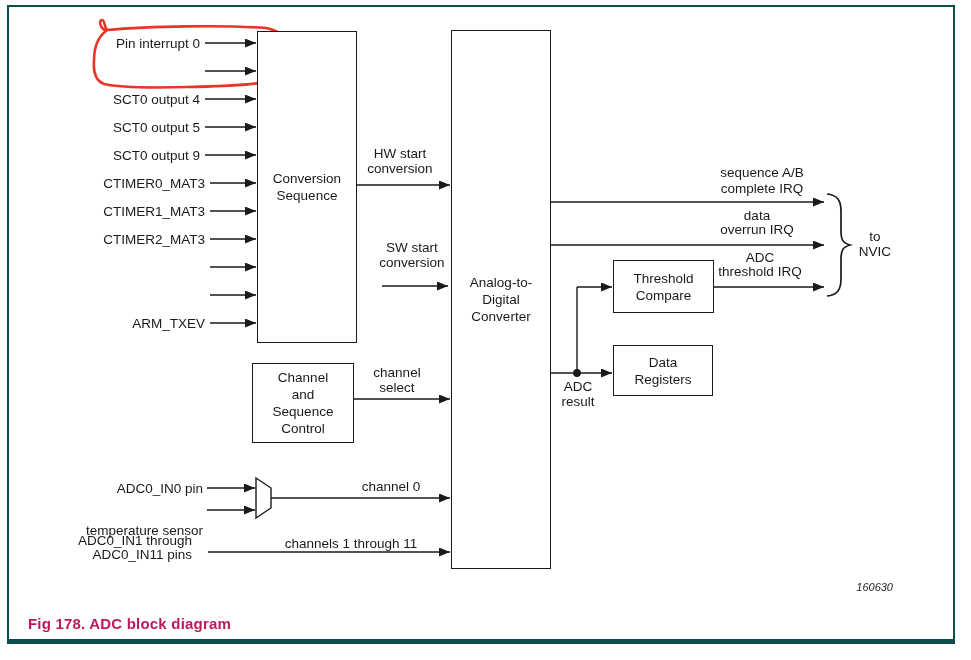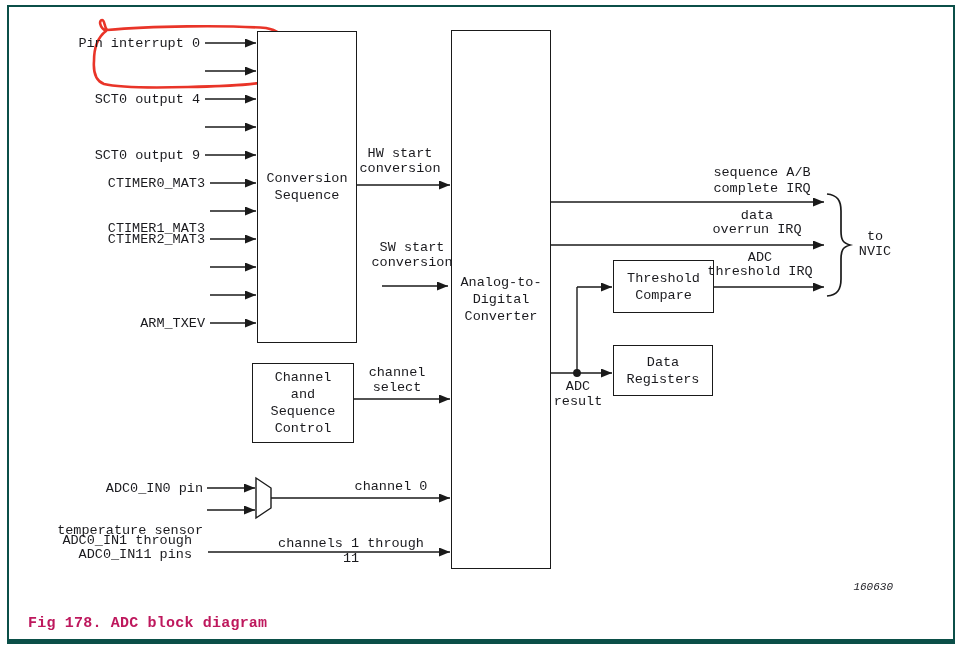--- a/index.html
+++ b/index.html
@@ -1,17 +1,17 @@
 <!DOCTYPE html>
 <html><head>
 <meta charset="utf-8">
 <style>
   html,body{margin:0;padding:0;background:#fff;}
   .page{position:relative;width:971px;height:660px;background:#ffffff;overflow:hidden;
-        font-family:Liberation Mono, monospace;color:#1a1a1e;}
+        font-family:Liberation Sans, sans-serif;color:#1a1a1e;}
   .frame{position:absolute;left:7px;top:5px;width:944px;height:632px;
          border:2px solid #0b4f48;border-bottom-width:5px;}
   .wires{position:absolute;left:0;top:0;width:971px;height:660px;}
   .box{position:absolute;box-sizing:border-box;border:1.6px solid #1a1a1a;background:#fff;
        display:flex;flex-direction:column;align-items:center;justify-content:center;
        font-size:13.5px;line-height:17px;text-align:center;}
   .lbl{position:absolute;font-size:13.5px;line-height:15px;white-space:nowrap;}
   .lbl.ctr{text-align:center;white-space:normal;}
   .lbl.rt{text-align:right;}
   .lbl div{white-space:nowrap;}
@@ -72,23 +72,24 @@
     </g>
 
     <path fill="none" stroke-width="2.6" stroke-linecap="round" stroke-linejoin="round" d="M 106 31 C 99 27 99 20 102 20 C 105 20 104 27 107 30
              C 150 26 225 25 266 28 C 276 30 283 33 283 44
              C 284 58 282 71 277 78 C 271 84 235 86 188 87
              C 148 88 116 87 104 84 C 96 81 93 74 94 61 C 94 48 98 37 106 31" stroke="#e93428"></path>
   </svg>
 
   <div class="lbl rt" style="left:20px;top:36px;width:180px">Pin interrupt 0</div>
   <div class="lbl rt" style="left:20px;top:92px;width:180px">SCT0 output 4</div>
+  <div class="lbl rt" style="left:20px;top:120px;width:180px">SCT0 output 5</div>
   <div class="lbl rt" style="left:20px;top:148px;width:180px">SCT0 output 9</div>
   <div class="lbl rt" style="left:20px;top:176px;width:185px">CTIMER0_MAT3</div>
-  <div class="lbl rt" style="left:20px;top:221px;width:185px">CTIMER1_MAT3</div>
+  <div class="lbl rt" style="left:20px;top:204px;width:185px">CTIMER1_MAT3</div>
   <div class="lbl rt" style="left:20px;top:232px;width:185px">CTIMER2_MAT3</div>
   <div class="lbl rt" style="left:20px;top:316px;width:185px">ARM_TXEV</div>
 
   <div class="box" style="left:257px;top:31px;width:100px;height:312px">
     <div>Conversion</div>
     <div>Sequence</div>
   </div>
   <div class="box" style="left:451px;top:30px;width:100px;height:539px">
     <div>Analog-to-</div>
     <div>Digital</div>

